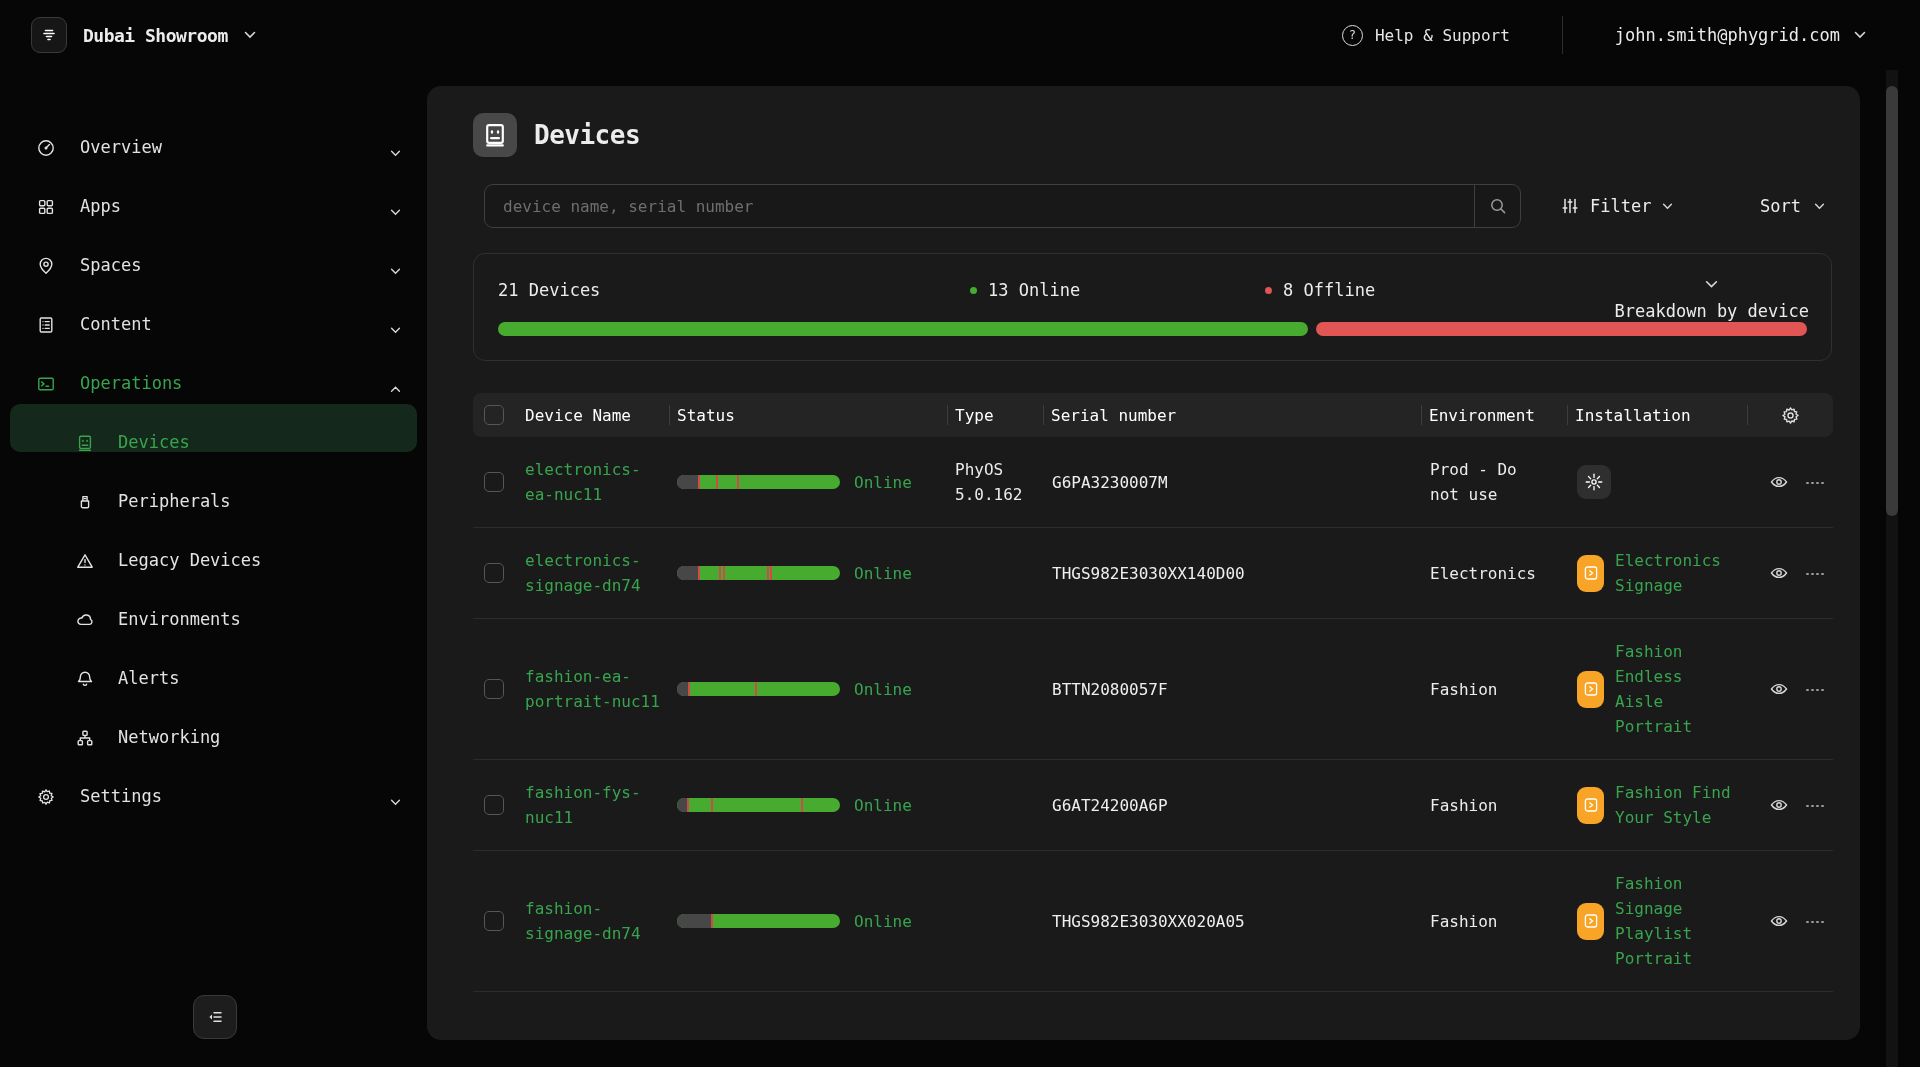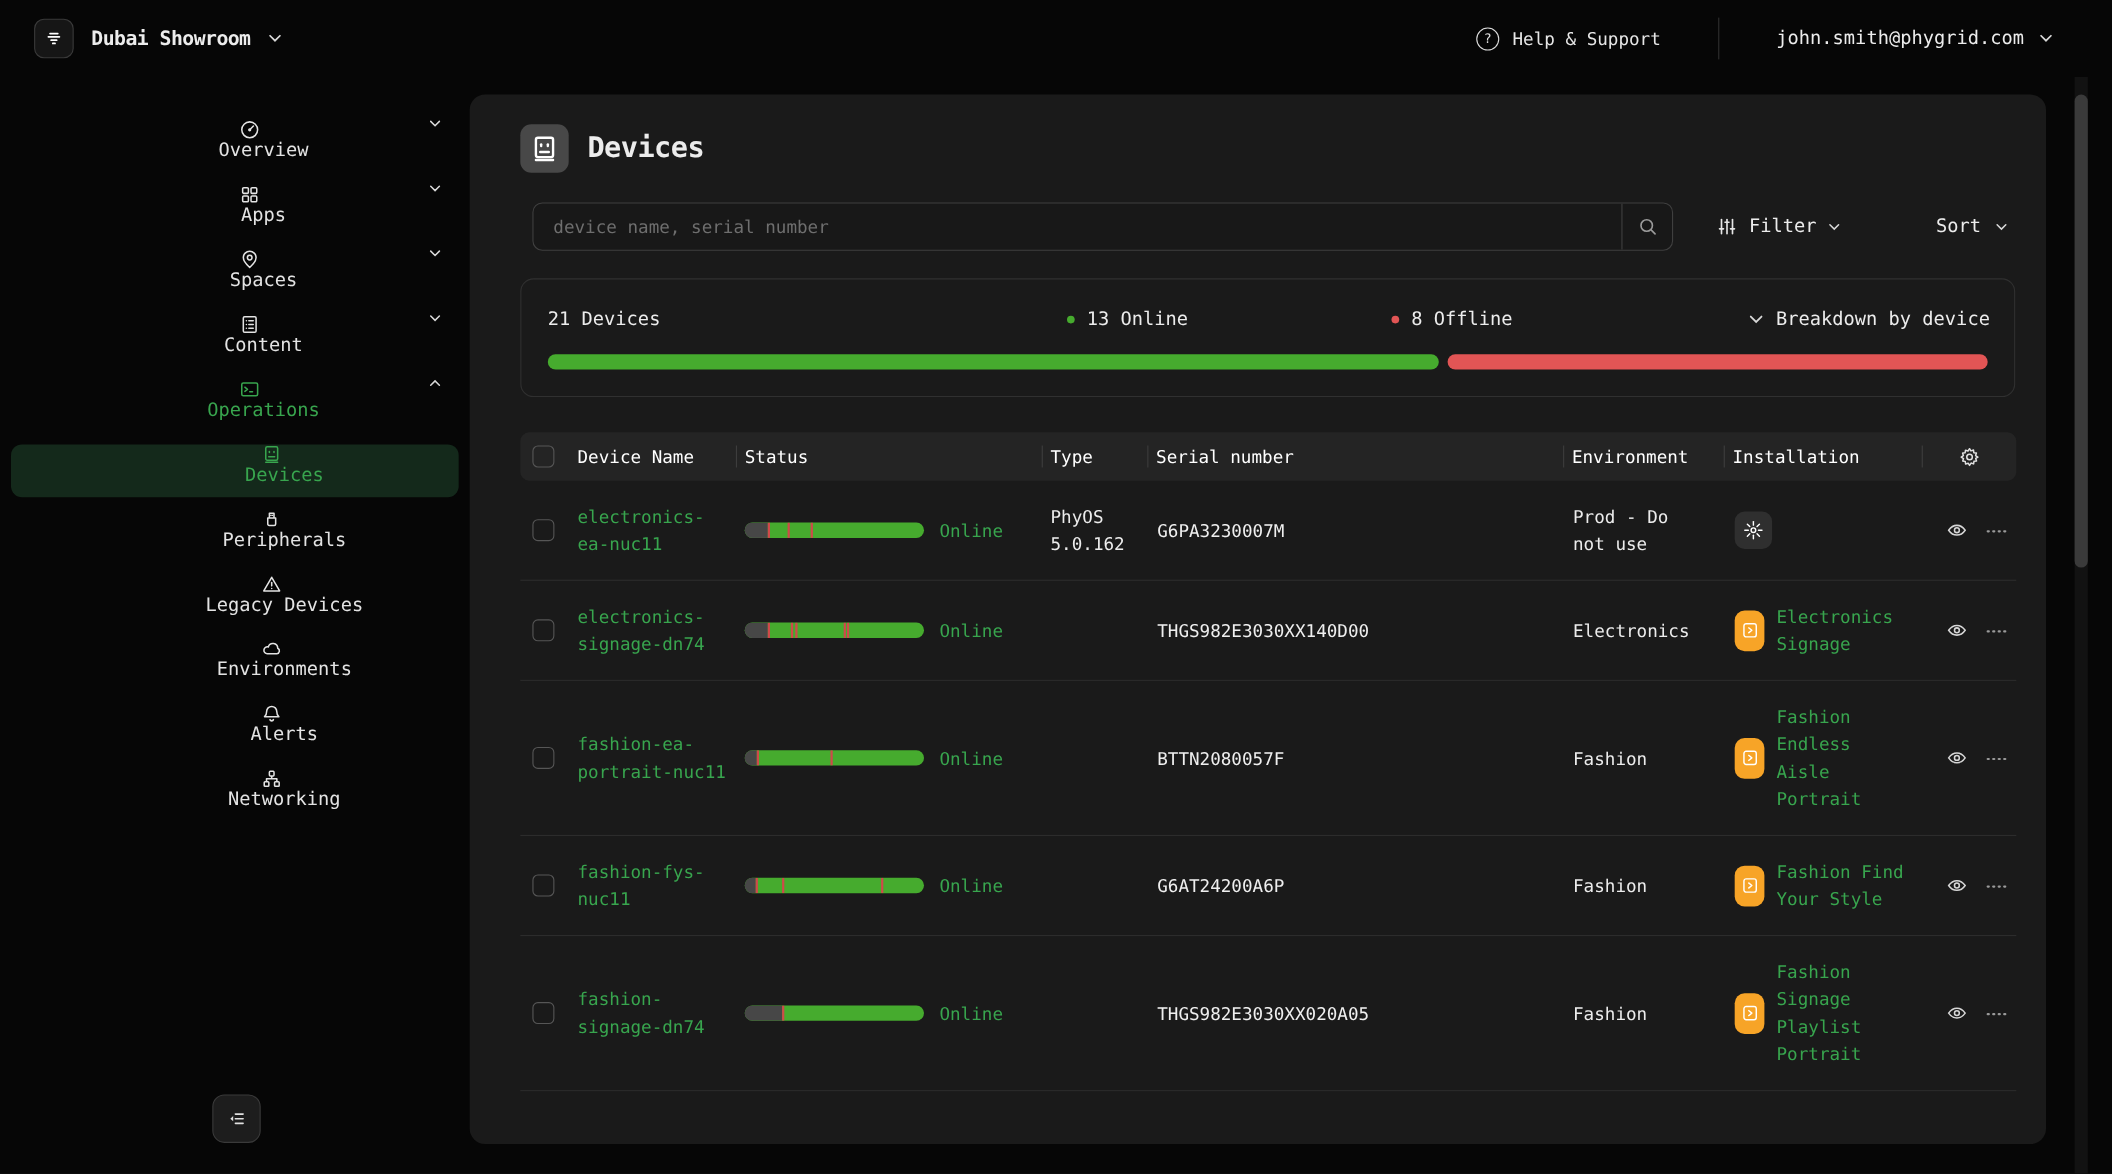--- a/index.html
+++ b/index.html
@@ -26,22 +26,22 @@
   .chev{ color:#d8d8d8; }
   .topbar-right{ margin-left:auto; display:flex; align-items:center; }
   .help{ display:flex; align-items:center; gap:12px; font-size:16px; color:#e6e6e6; cursor:pointer; }
   .qmark{ width:21px; height:21px; border:1.4px solid #dcdcdc; border-radius:50%;
     display:flex; align-items:center; justify-content:center; font-size:12px; color:#dcdcdc; }
   .top-divider{ width:1px; height:38px; background:#2e2e2e; margin:0 52px; }
   .account{ display:flex; align-items:center; gap:14px; font-size:17px; cursor:pointer; }
 
   
   .sidebar{ position:absolute; top:70px; left:0; width:427px; bottom:0; padding:39px 10px 0 10px; }
-  .nav-item{ position:relative; height:48px; margin-bottom:11px; display:flex; align-items:center;
-    padding-left:27px; cursor:pointer; border-radius:10px;flex-direction:column; }
+  .nav-item{ position:relative; height:48px; margin-bottom:11px; display:flex; align-items:flex-end;
+    padding-left:27px; cursor:pointer; border-radius:10px; }
   .nav-item .ic{ width:18px; color:#e3e3e3; }
   .nav-item .lbl{ margin-left:25px; font-size:17px; color:#e3e3e3; }
   .nav-item .chev{ position:absolute; left:380px; }
   .nav-item.sub{ padding-left:66px; }
   .nav-item.sub .lbl{ margin-left:24px; }
   .nav-item.green .ic, .nav-item.green .lbl{ color:var(--green); }
   .nav-item.active{ background:#14291b; }
   .nav-item.active .ic, .nav-item.active .lbl{ color:var(--green); }
 
   .collapse-btn{ position:absolute; left:193px; top:995px; width:44px; height:44px;
@@ -69,21 +69,21 @@
 
   
   .stats{ position:relative; margin-top:25px; width:1359px; height:108px;
     border:1px solid #303030; border-radius:12px; }
   .stats .total{ position:absolute; left:24px; top:26px; font-size:17px; }
   .legend{ position:absolute; top:26px; display:flex; align-items:center; gap:11px; font-size:17px; }
   .legend .dot{ width:7px; height:7px; border-radius:50%; }
   .lg-online{ left:496px; } .lg-online .dot{ background:var(--bar-green); }
   .lg-offline{ left:791px; } .lg-offline .dot{ background:var(--bar-red); }
   .breakdown{ position:absolute; right:22px; top:26px; display:flex; align-items:center;
-    gap:12px; font-size:17px; cursor:pointer; }
+    gap:12px; font-size:17px; cursor:pointer;flex-direction:column; }
   .bars{ position:absolute; left:24px; right:24px; top:68px; height:14px; display:flex; gap:8px; }
   .bar{ height:14px; border-radius:7px; }
   .bar.g{ background:var(--bar-green); }
   .bar.r{ background:var(--bar-red); flex:1; }
 
   
   .table{ margin-top:32px; width:1360px; }
   .grid{ display:grid; grid-template-columns:44px 152px 278px 96px 378px 146px 180px 86px; }
   .thead{ background:var(--th-bg); border-radius:8px; height:44px; }
   .th{ position:relative; display:flex; align-items:center; font-size:16px; color:#ffffff;
@@ -261,20 +261,30 @@
   </div>
   <div class="nav-item sub">
     <svg class="ic" width="18" height="18" viewBox="0 0 18 18" fill="none" stroke="currentColor" stroke-width="1.4" stroke-linejoin="round">
         <rect x="6.9" y="2.2" width="4.2" height="4.2" rx="0.8"></rect>
         <rect x="2.2" y="11.6" width="4.2" height="4.2" rx="0.8"></rect>
         <rect x="11.6" y="11.6" width="4.2" height="4.2" rx="0.8"></rect>
         <path d="M9 6.4V9M4.3 11.6V9h9.4v2.6"></path>
       </svg>
     <span class="lbl">Networking</span>
   </div>
+  <div class="nav-item">
+    <svg class="ic" width="18" height="18" viewBox="0 0 18 18" fill="none" stroke="currentColor" stroke-width="1.3" stroke-linejoin="round">
+        <path d="M9 1.8l1.2 1.9 2.2-.7.3 2.2 2.2.3-.7 2.2L16.2 9l-1.9 1.2.7 2.2-2.2.3-.3 2.2-2.2-.7L9 16.2l-1.2-1.9-2.2.7-.3-2.2-2.2-.3.7-2.2L1.8 9l1.9-1.2-.7-2.2 2.2-.3.3-2.2 2.2.7z"></path>
+        <circle cx="9" cy="9" r="2.4"></circle>
+      </svg>
+    <span class="lbl">Settings</span>
+    <svg class="chev" width="11" height="7" viewBox="0 0 12 8" fill="none" stroke="currentColor" stroke-width="1.6" stroke-linecap="round">
+        <polyline points="1.5,1.5 6,6 10.5,1.5"></polyline>
+      </svg>
+  </div>
 </aside>
 
 <div class="collapse-btn">
   <svg width="20" height="20" viewBox="0 0 20 20" fill="none" stroke="#e0e0e0" stroke-width="1.5" stroke-linecap="round">
       <line x1="9" y1="5.8" x2="16" y2="5.8"></line>
       <line x1="9" y1="10" x2="16" y2="10"></line>
       <line x1="9" y1="14.2" x2="16" y2="14.2"></line>
       <path d="M7 7.6 4.4 10 7 12.4z" fill="#e0e0e0" stroke="none"></path>
     </svg>
 </div>

